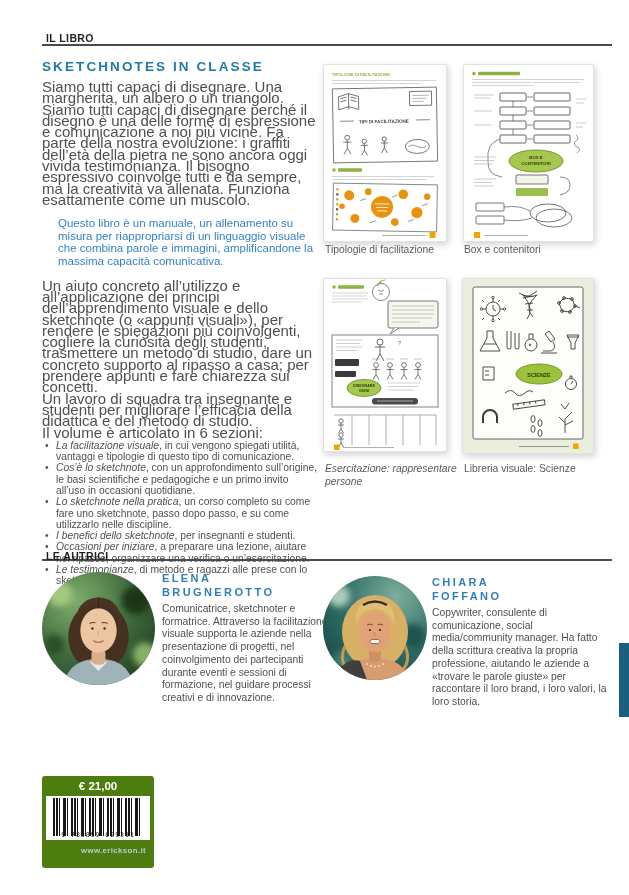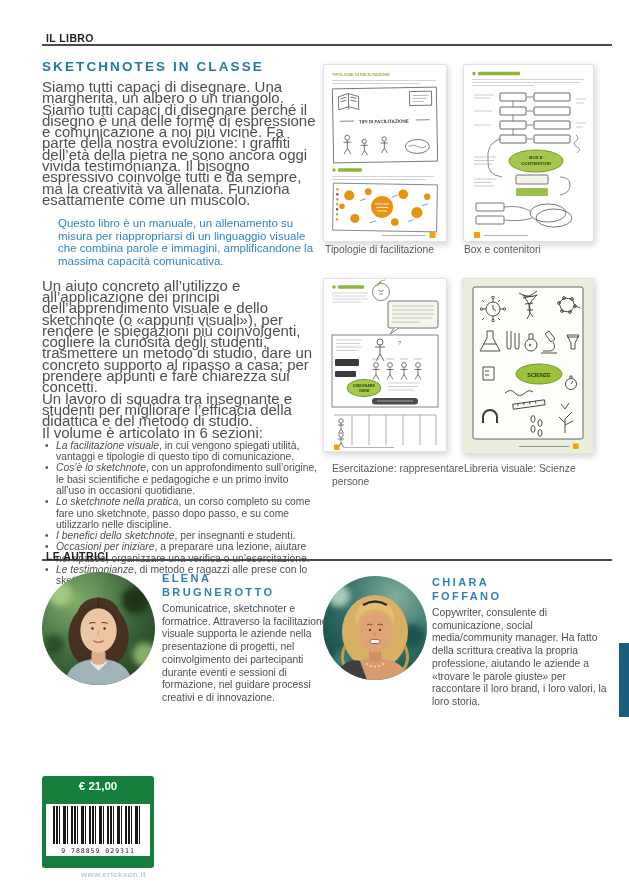--- a/index.html
+++ b/index.html
@@ -29,25 +29,25 @@
   .caption{position:absolute;font-size:10.3px;line-height:13px;color:#595959;}
 
   
   .photo{position:absolute;border-radius:50%;overflow:hidden;}
   .photo svg{display:block;width:100%;height:100%;}
   .author-name{position:absolute;margin:0;font-size:11px;font-weight:bold;letter-spacing:2.4px;
                line-height:13.5px;color:#2e7fb8;}
   .author-bio{position:absolute;margin:0;font-size:10.3px;line-height:12.7px;color:#4f4f4f;}
 
   
-  .price-box{position:absolute;left:42px;top:776px;width:112px;height:92px;background:#15803d;
+  .price-box{position:absolute;left:42px;top:776px;width:112px;height:92px;background:#4d7c0f;
              border-radius:3px;}
   .price-line{height:20px;display:flex;align-items:center;justify-content:center;
               color:#ffffff;font-size:11.5px;font-weight:bold;}
-  .barcode-window{margin:8px 4px;height:52px;background:#ffffff;position:relative;}
+  .barcode-window{margin:0 4px;height:44px;background:#ffffff;position:relative;}
   .barcode-bars{position:absolute;left:7px;right:7px;top:2px;height:38px;
     background:repeating-linear-gradient(90deg,#161616 0 2px,#fff 2px 3px,#161616 3px 5px,
       #fff 5px 6px,#161616 6px 7px,#fff 7px 10px,#161616 10px 13px,#fff 13px 14px,
       #161616 14px 15px,#fff 15px 18px);}
   .barcode-digits{position:absolute;left:0;right:0;bottom:1px;text-align:center;
     font-family:"DejaVu Sans Mono",monospace;font-size:6.5px;letter-spacing:1px;color:#191919;}
   .website-line{height:20px;display:flex;align-items:center;justify-content:center;
                 color:#b9cdd8;font-size:7.8px;font-weight:bold;letter-spacing:.4px;margin-left:31px;}
 
   
@@ -402,21 +402,21 @@
 
         <path d="M102 154 v-14 m0 4 l-6 -6 m6 2 l7 -7 m-7 13 l8 -4 m-8 -12 l-4 -5 m4 5 l4 -6"></path>
       </g>
       <ellipse cx="76" cy="95" rx="23" ry="10" fill="#9cc23c" stroke="#6b9327" stroke-width="0.9"></ellipse>
       <text x="76" y="97.5" text-anchor="middle" font-size="5.4" font-weight="bold" fill="#233d07">SCIENZE</text>
       <line x1="56" y1="167.5" x2="106" y2="167.5" stroke="#8a8a8a" stroke-width="0.9"></line>
       <rect x="110" y="164.5" width="5.5" height="5.5" fill="#f0a500"></rect>
     </svg>
   </div>
 
-  <div class="caption" style="left:332px;top:462px;width:150px;">Esercitazione: rappresentare persone</div>
+  <div class="caption" style="left:325px;top:462px;width:150px;font-style:italic;">Esercitazione: rappresentare persone</div>
   <div class="caption" style="left:464px;top:462px;width:150px;">Libreria visuale: Scienze</div>
 
   <p class="section-label" style="position:absolute;left:42px;top:546px;">LE AUTRICI</p>
 
   <div class="photo" style="left:42px;top:572px;width:113px;height:113px;">
     <svg viewBox="0 0 112 112">
       <defs>
         <radialGradient id="gE" cx="30%" cy="25%" r="90%">
           <stop offset="0%" stop-color="#7fae6a"></stop>
             <stop offset="55%" stop-color="#3f6b3f"></stop>

